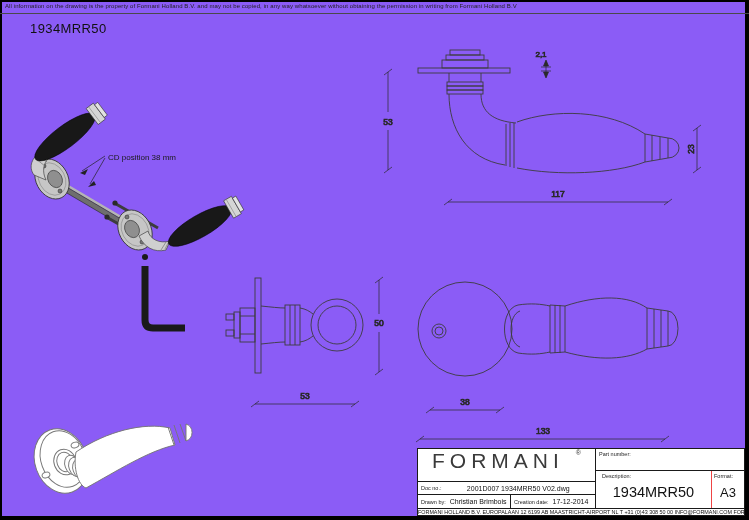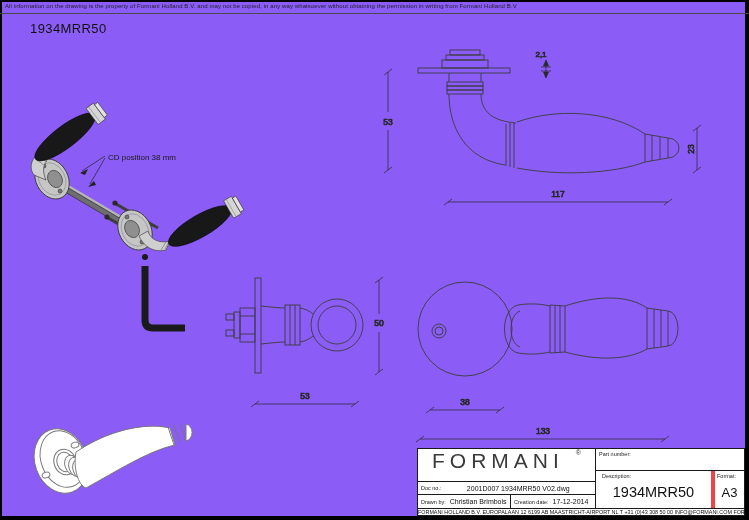--- a/index.html
+++ b/index.html
@@ -38,21 +38,21 @@
   .tb-doc-value{flex:1;text-align:center;}
   .tb-cell-drawn{width:92px;display:flex;align-items:center;box-sizing:border-box;height:100%;}
   .tb-cell-date{flex:1;display:flex;align-items:center;box-sizing:border-box;border-left:1px solid #1a1a1a;height:100%;}
   .tb-right{flex:1;display:flex;flex-direction:column;}
   .tb-part{height:22px;box-sizing:border-box;border-bottom:1px solid #1a1a1a;}
   .tb-part .tb-label{display:block;padding-top:2px;}
   .tb-descfmt{flex:1;display:flex;min-height:0;}
   .tb-desc{flex:1;position:relative;}
   .tb-desc .tb-label{position:absolute;left:3px;top:2px;}
   .tb-desc-value{position:absolute;left:0;right:0;top:13px;text-align:center;font-size:14.5px;color:#111;}
-  .tb-format{width:33px;box-sizing:border-box;border-left:4px solid #ef4444;position:relative;}
+  .tb-format{width:33px;box-sizing:border-box;border-left:1px solid #ef4444;position:relative;}
   .tb-format .tb-label{position:absolute;left:2px;top:2px;padding-left:0;}
   .tb-format-value{position:absolute;left:0;right:0;top:14px;text-align:center;font-size:13px;color:#111;}
   .tb-footer{height:7px;box-sizing:border-box;border-top:1px solid #1a1a1a;font-size:5.4px;
              line-height:6px;text-align:center;white-space:nowrap;overflow:hidden;color:#111;}
 </style>
 </head>
 <body>
 
 <div class="page">
   <div class="edge" id="edge-top"></div>

